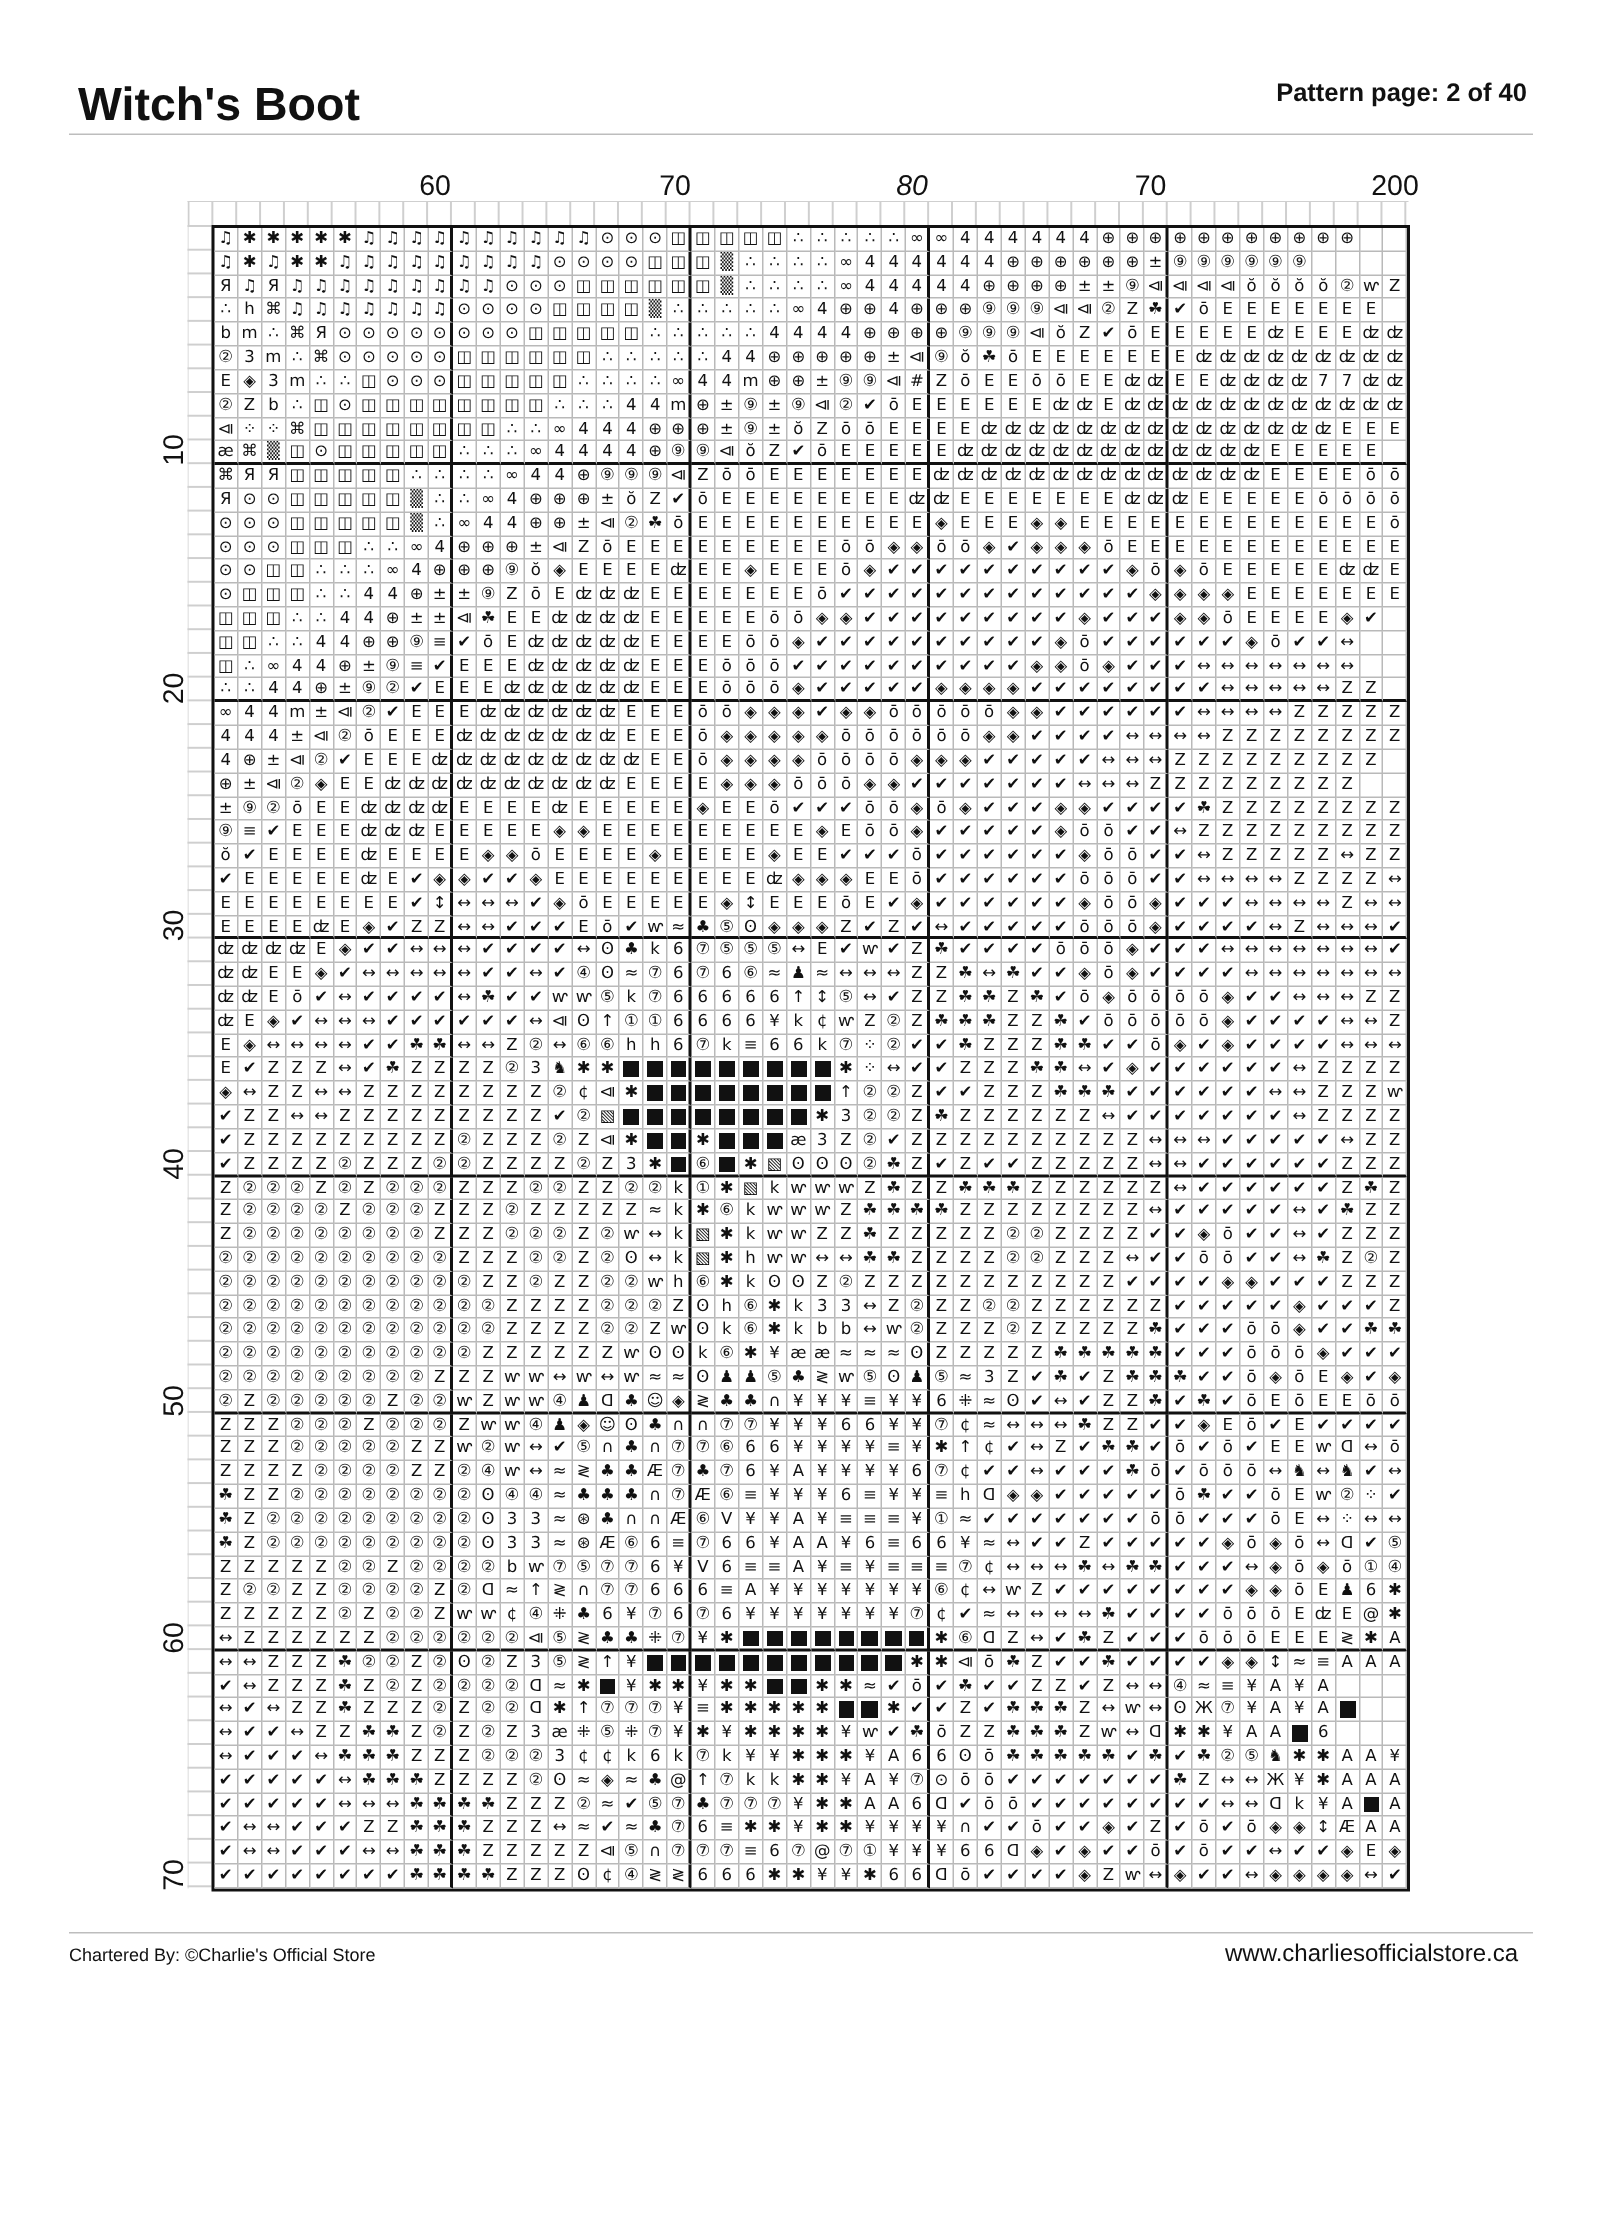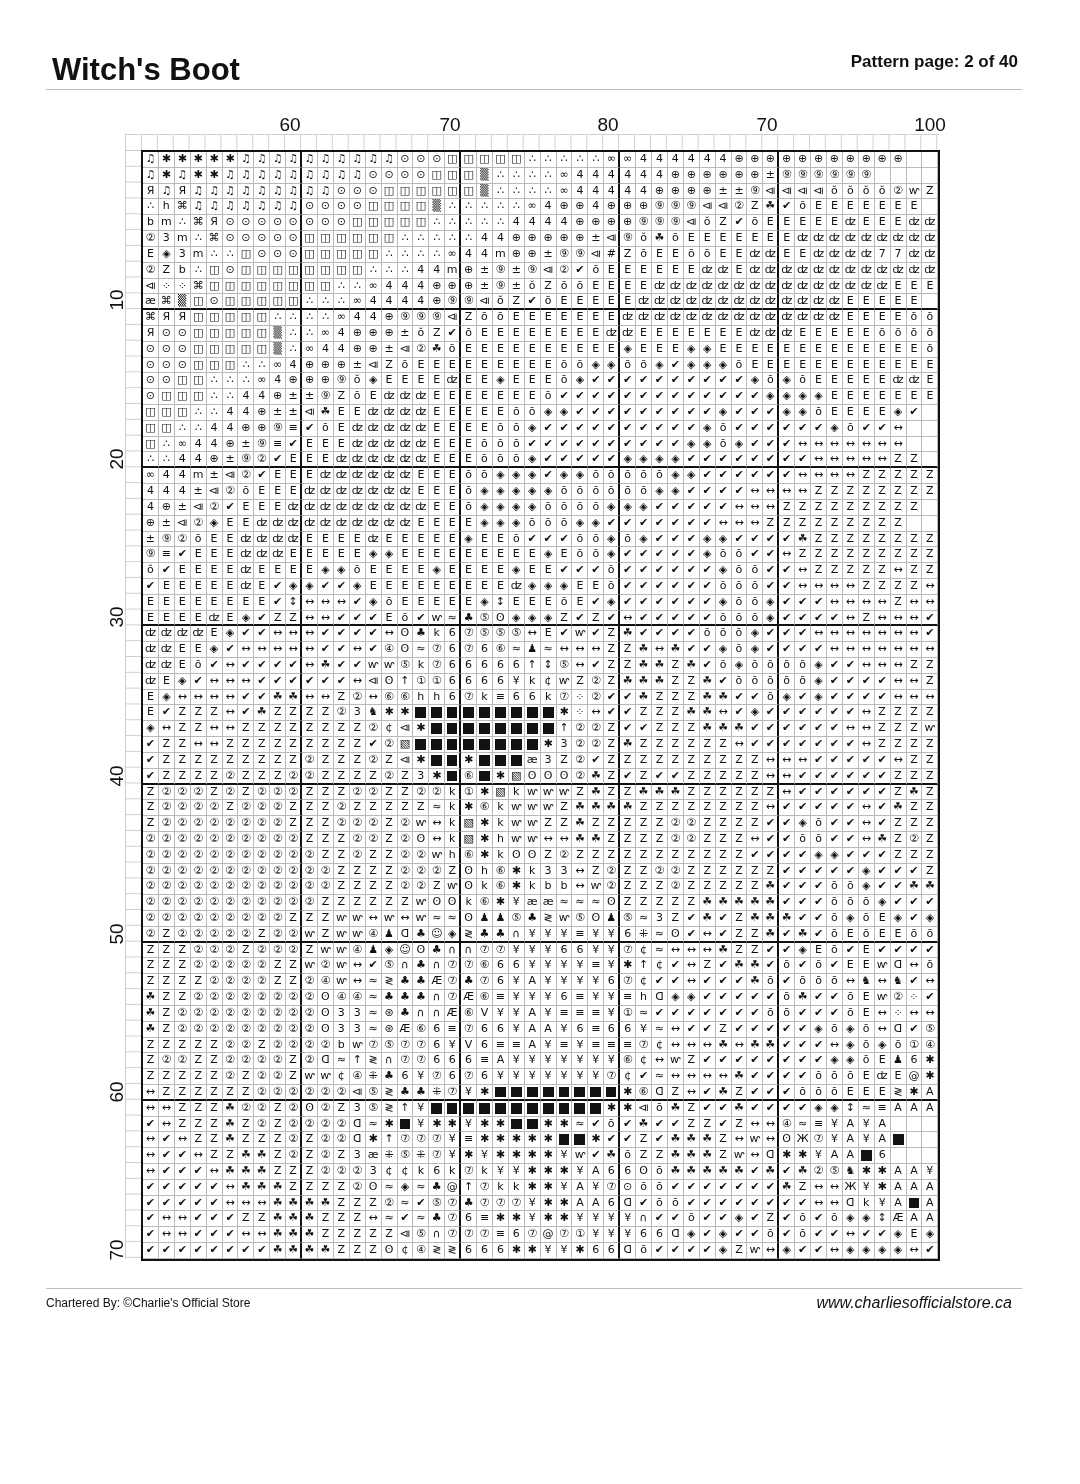--- a/index.html
+++ b/index.html
@@ -15,35 +15,35 @@
     background-size:15.92px 16px;border-bottom:none;}
   .pad-left{position:absolute;left:0;top:16px;width:16px;height:1109px;
     background-image:linear-gradient(#cfcfcf 1px,transparent 1px),linear-gradient(90deg,#cfcfcf 1px,transparent 1px);
     background-size:16px 15.82px;}
   .grid{position:absolute;left:16px;top:16px;display:grid;grid-template-columns:repeat(50,15.92px);grid-auto-rows:15.82px;border:2px solid #111;box-sizing:content-box;}
   .cell{box-sizing:border-box;border-right:1px solid #b9b9b9;border-bottom:1px solid #b9b9b9;font-size:11px;line-height:14px;text-align:center;overflow:hidden;white-space:nowrap;font-family:"DejaVu Sans",sans-serif;}
   .cell.c10{border-right:2px solid #111;}
   .cell.r10{border-bottom:2px solid #111;}
   .cell.blk{background:#111;background-clip:content-box;padding:2px;}
   .footer-left{position:absolute;left:46px;top:1296px;font-size:12px;}
-  .footer-right{position:absolute;right:68px;top:1294px;font-size:16px;font-style:italic;}
+  .footer-right{position:absolute;right:68px;top:1294px;font-size:16px;}
 </style>
 </head>
 <body>
 
 <div class="hdr-title">Witch's Boot</div>
 <div class="hdr-page">Pattern page: 2 of 40</div>
 <div class="hr" style="top:89px;"></div>
 
 <div id="col-labels">
     <div class="col-label" style="left: 290px;">60</div>
     <div class="col-label" style="left: 450px;">70</div>
-    <div class="col-label" style="left: 608px;">80</div>
+    <div class="col-label" style="left: 608px; font-style: italic;">80</div>
     <div class="col-label" style="left: 767px;">70</div>
-    <div class="col-label" style="left: 930px;">100</div>
+    <div class="col-label" style="left: 930px;">200</div>
   </div>
 <div id="row-labels">
     <div class="row-label" style="top: 300px;">10</div>
     <div class="row-label" style="top: 459px;">20</div>
     <div class="row-label" style="top: 617px;">30</div>
     <div class="row-label" style="top: 776px;">40</div>
     <div class="row-label" style="top: 934px;">50</div>
     <div class="row-label" style="top: 1092px;">60</div>
     <div class="row-label" style="top: 1250px;">70</div>
   </div>

